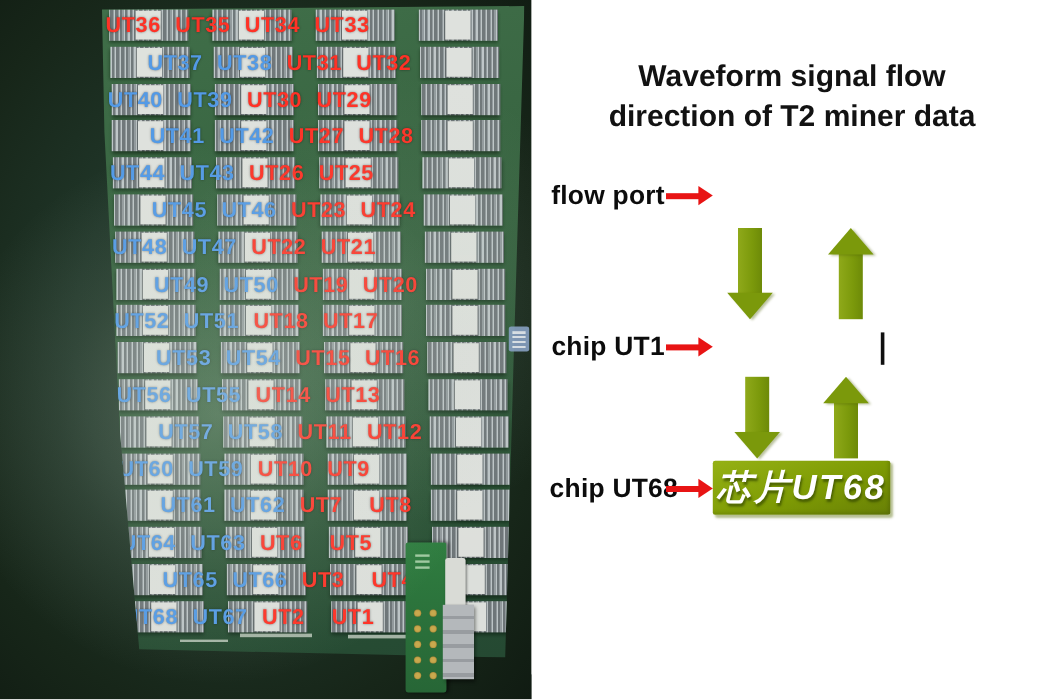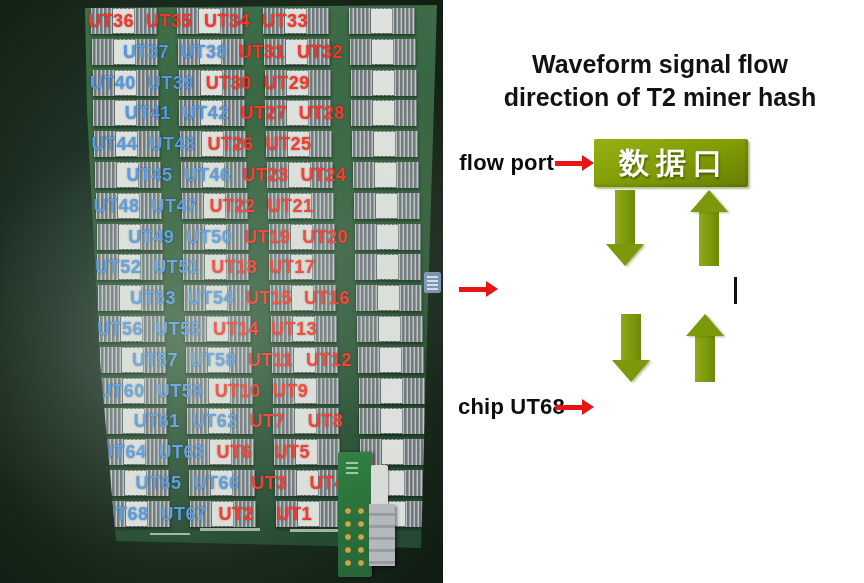--- a/index.html
+++ b/index.html
@@ -378,42 +378,42 @@
     <div class="conn-tab"></div>
     <div class="conn-body"></div>
     <div class="glare"></div>
     <div class="doc-icon"></div>
   </div>
   <div class="drop-caret"></div>
 
   <div class="panel">
     <div class="dtitle">
       <div>Waveform signal flow</div>
-      <div>direction of T2 miner hash</div>
+      <div>direction of T2 miner data</div>
     </div>
 
     <div class="node" style="left:15px;top:139px;height:48px;">
       <span class="nlabel">flow port</span>
       <span class="rarrow">
           <span class="rbody"></span>
           <span class="rhead"></span>
         </span>
-      <div class="gbox" style="width:147px;height:48px;font-size:30px;letter-spacing:7px;padding-left:7px;">数据口</div>
     </div>
 
     <div class="varrow down" style="left:163px;top:190px;height:76px;">
       <span class="abody"></span>
         <span class="ahead"></span>
     </div>
     <div class="varrow up" style="left:247px;top:190px;height:76px;">
       <span class="abody"></span>
         <span class="ahead"></span>
     </div>
 
     <div class="node" style="left:15px;top:268px;height:42px;">
+      <span class="nlabel">chip UT1</span>
       <span class="rarrow">
           <span class="rbody"></span>
           <span class="rhead"></span>
         </span>
     </div>
 
     <div class="varrow down" style="left:169px;top:314px;height:68px;">
       <span class="abody"></span>
         <span class="ahead"></span>
     </div>
@@ -421,18 +421,19 @@
       <span class="abody"></span>
         <span class="ahead"></span>
     </div>
 
     <div class="node" style="left:15px;top:384px;height:45px;">
       <span class="nlabel">chip UT68</span>
       <span class="rarrow">
           <span class="rbody"></span>
           <span class="rhead"></span>
         </span>
+      <div class="gbox" style="width:148px;height:45px;font-size:29px;font-style:italic;letter-spacing:2px;">芯片UT68</div>
     </div>
   </div>
 
   <div class="artifact-white"></div>
   <div class="artifact-cursor"></div>
 </div>
 
 </body></html>

